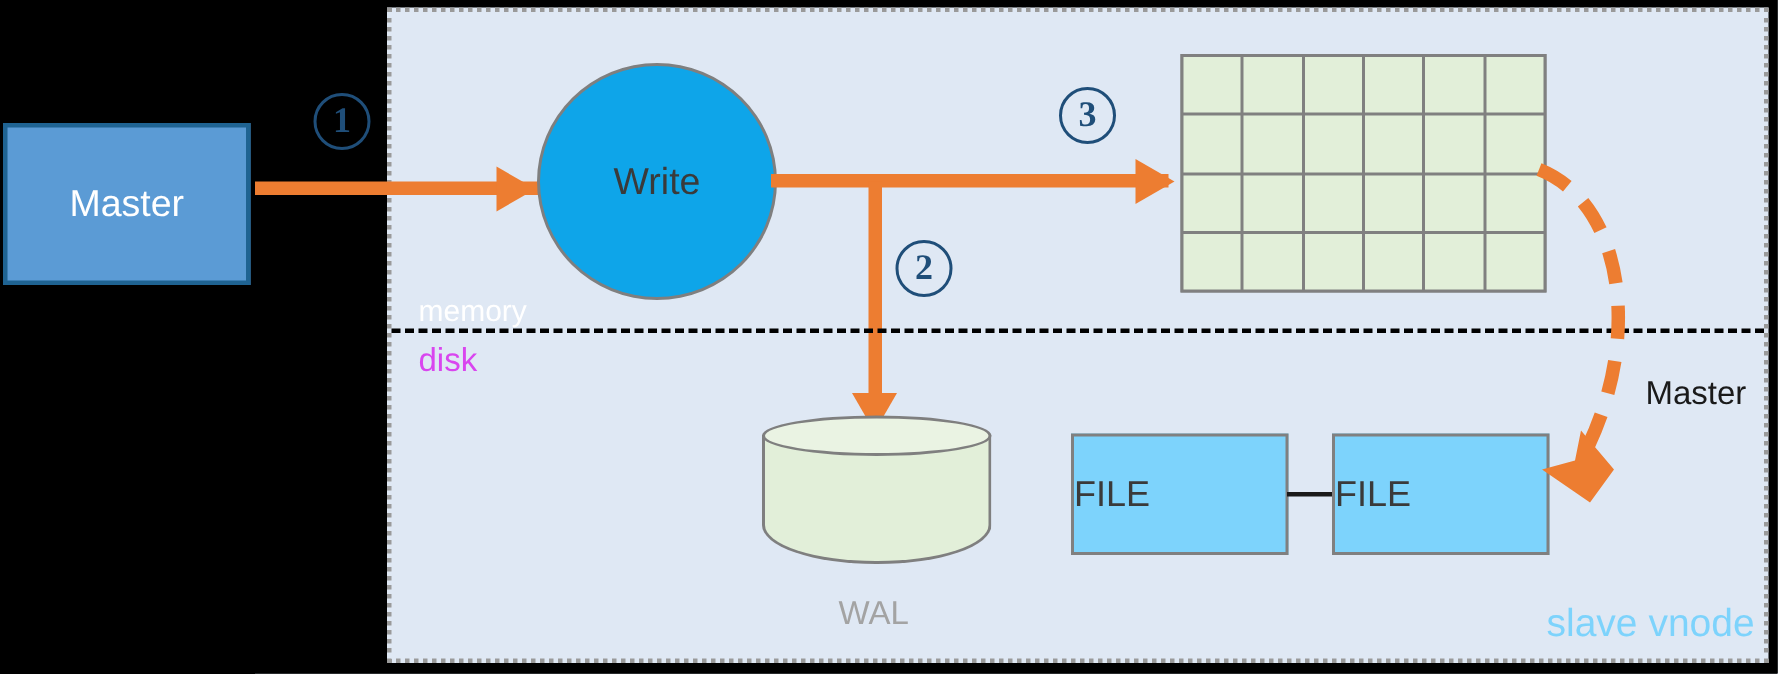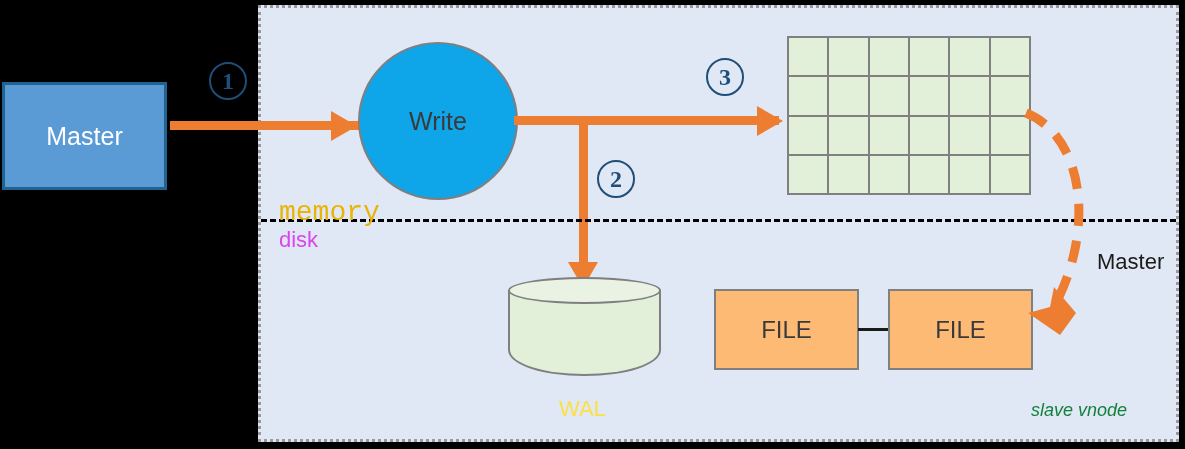--- a/index.html
+++ b/index.html
@@ -125,23 +125,22 @@
     position: absolute;
     left: 261px;
     top: 219px;
     width: 915px;
     border-top: 3px dashed #000000;
   }
   #label-memory {
     position: absolute;
     left: 279px;
     top: 197px;
-    font-size: 28px;
-    color: #eab308;
-    font-family: Liberation Mono, monospace;
+    font-size: 20px;
+    color: #ffffff;
   }
   #label-disk {
     position: absolute;
     left: 279px;
     top: 227px;
     font-size: 22px;
     color: #d946ef;
   }
 
   
@@ -186,36 +185,36 @@
     background: #eaf3e3;
     border: 2px solid #7f7f7f;
     border-radius: 50%;
     box-sizing: border-box;
   }
   #label-wal {
     position: absolute;
     left: 559px;
     top: 396px;
     font-size: 22px;
-    color: #fde047;
+    color: #a3a3a3;
     text-align: center;
   }
 
   
   .file-box {
     position: absolute;
     top: 289px;
     width: 145px;
     height: 81px;
-    background: #fdba74;
+    background: #7dd3fc;
     border: 2px solid #808080;
     box-sizing: border-box;
     display: flex;
     align-items: center;
-    justify-content: center;
+    justify-content: flex-start;
     font-size: 24px;
     color: #3a3a3a;
   }
   #file-box-1 { left: 714px; }
   #file-box-2 { left: 888px; }
   #file-link {
     position: absolute;
     left: 858px;
     top: 328px;
     width: 31px;
@@ -237,23 +236,22 @@
     left: 1097px;
     top: 249px;
     font-size: 22px;
     color: #1a1a1a;
   }
 
   #label-slave-vnode {
     position: absolute;
     left: 1031px;
     top: 400px;
-    font-size: 18px;
-    color: #15803d;
-    font-style: italic;
+    font-size: 26px;
+    color: #7dd3fc;
   }
 </style>
 </head>
 <body>
 
 <div id="canvas">
 
   <div id="slave-panel"></div>
 
   <div id="master-vnode">

